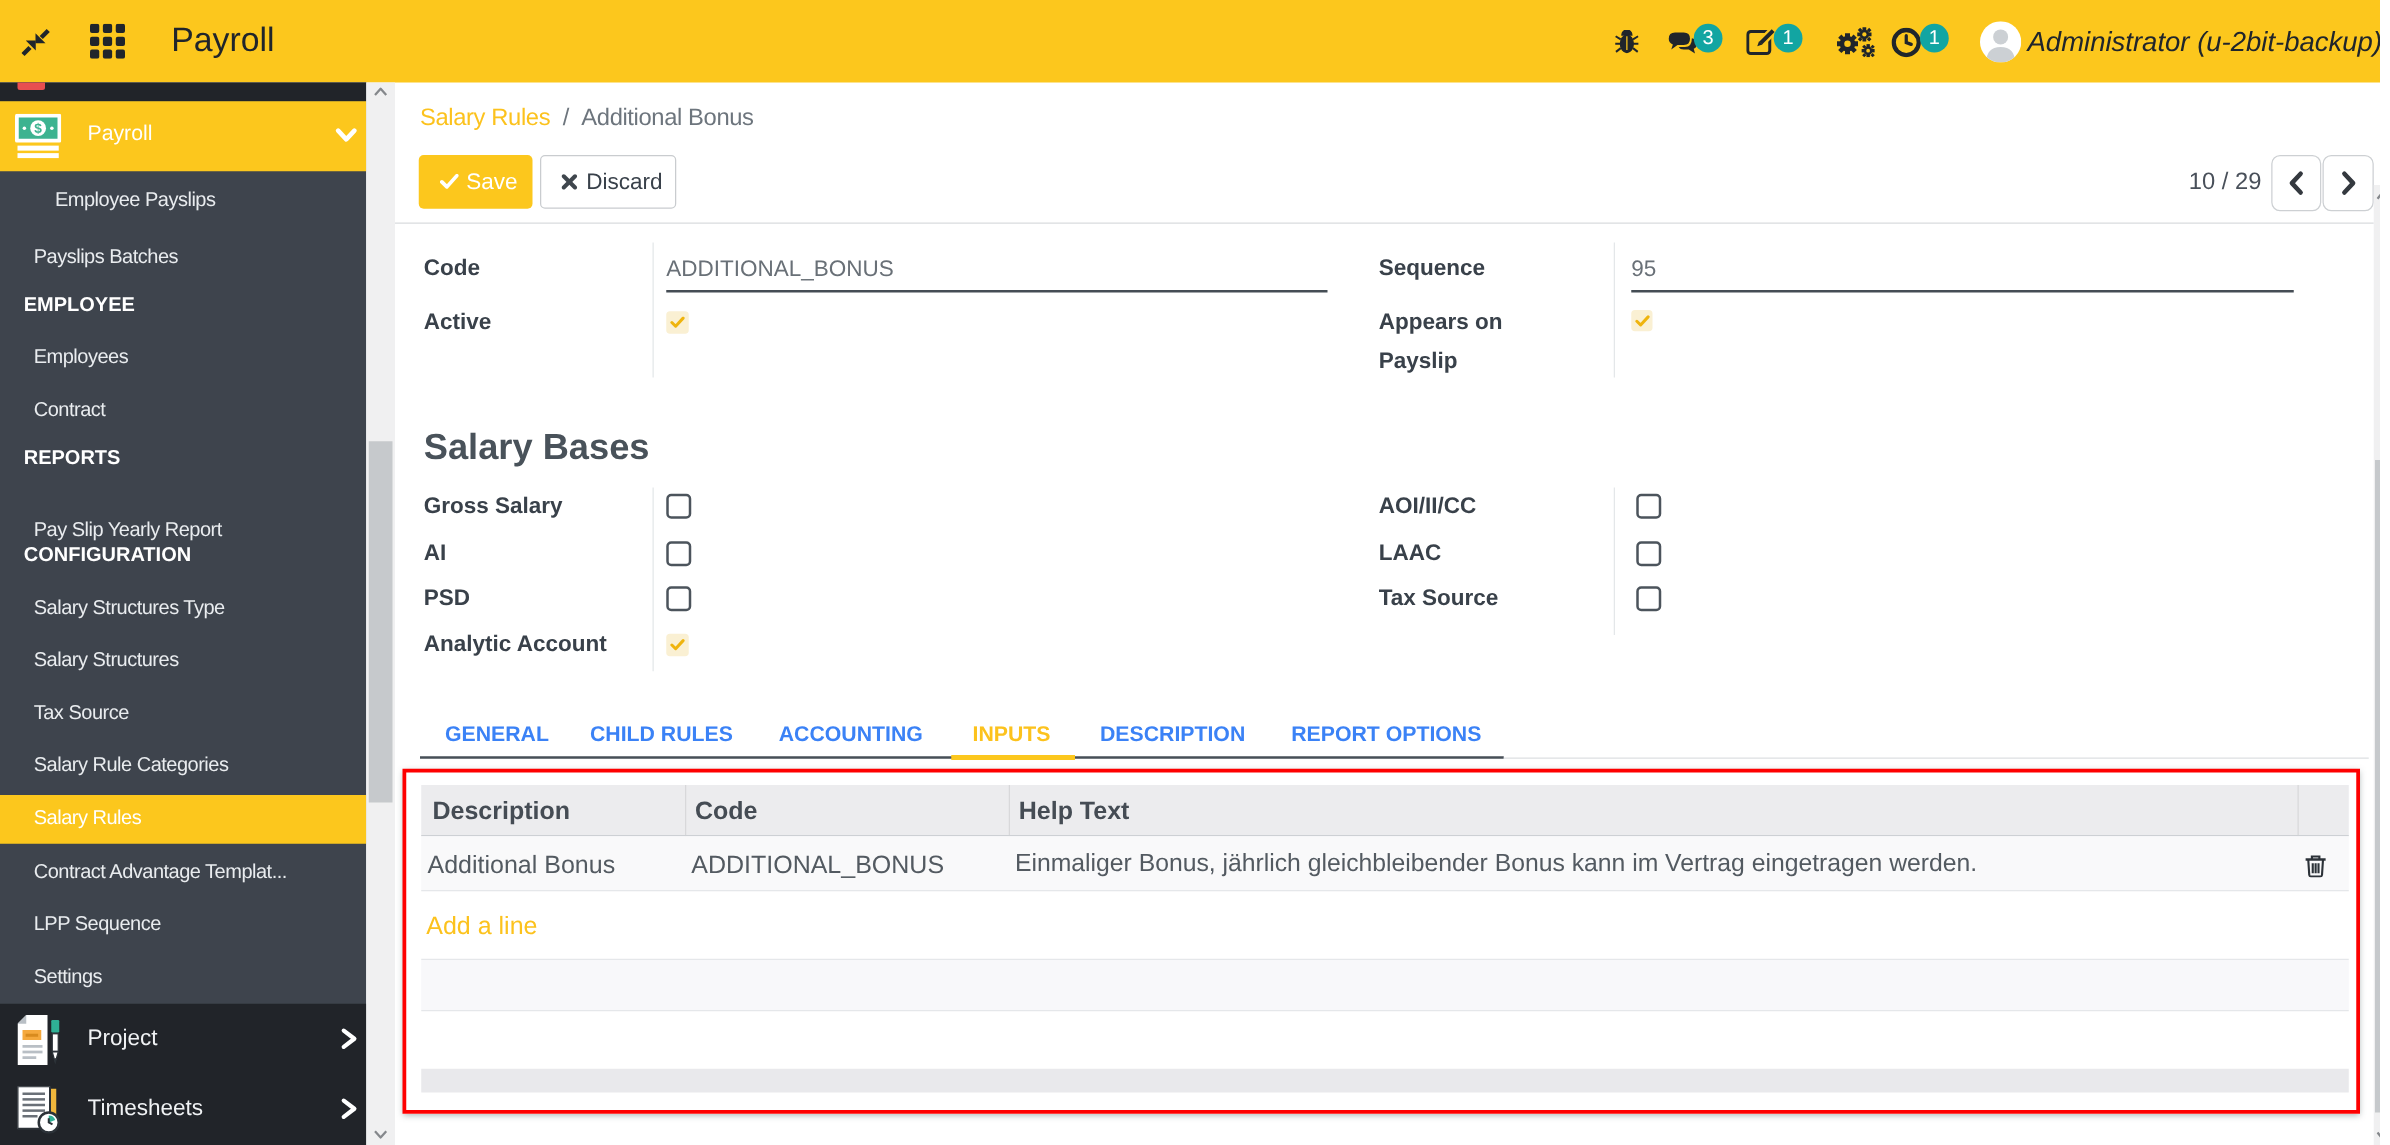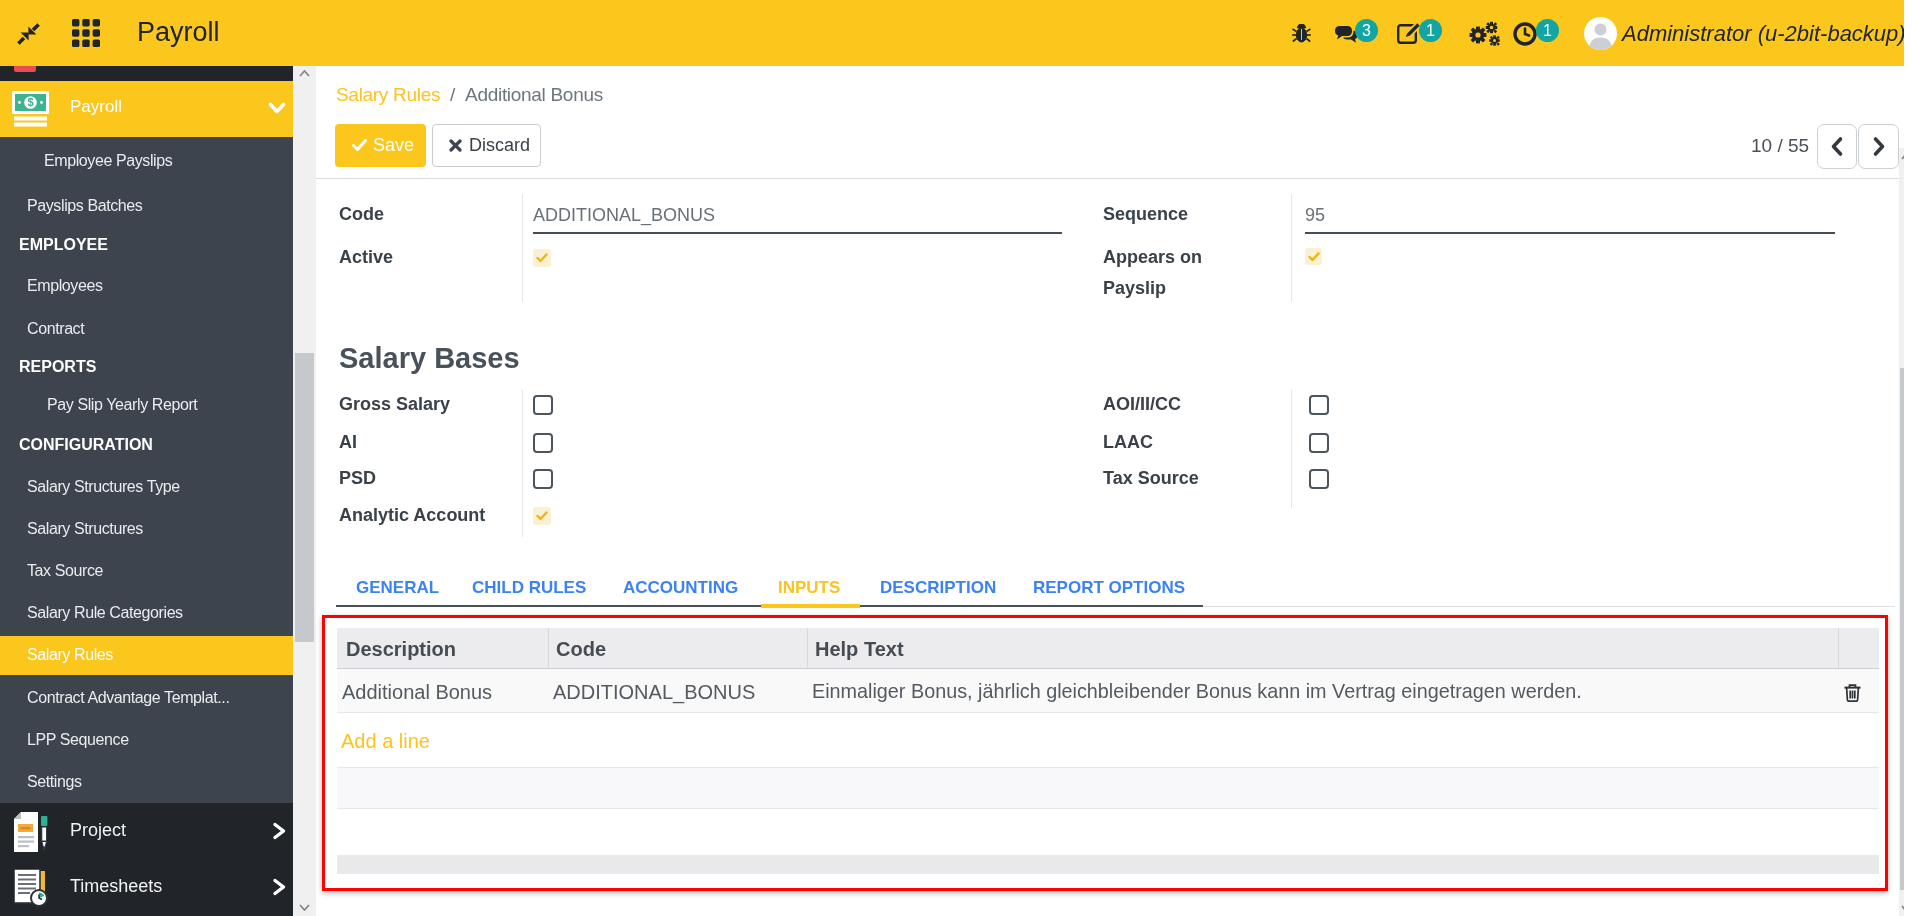--- a/index.html
+++ b/index.html
@@ -155,21 +155,21 @@
 <svg class="abs" style="left:268px;top:102px" width="18" height="13" viewBox="0 0 18 13">
   <polyline points="2.5,2.5 9,9.5 15.5,2.5" fill="none" stroke="#fff" stroke-width="3.6" stroke-linecap="round" stroke-linejoin="round"></polyline>
 </svg>
 
 <div class="txt mi" style="left:44px;top:152px;">Employee Payslips</div>
 <div class="txt mi" style="left:27px;top:197px;">Payslips Batches</div>
 <div class="txt mh" style="left:19px;top:236px;">EMPLOYEE</div>
 <div class="txt mi" style="left:27px;top:277px;">Employees</div>
 <div class="txt mi" style="left:27px;top:320px;">Contract</div>
 <div class="txt mh" style="left:19px;top:358px;">REPORTS</div>
-<div class="txt mi" style="left:27px;top:396px;margin-left:20px;">Pay Slip Yearly Report</div>
+<div class="txt mi" style="left:27px;top:416px;">Pay Slip Yearly Report</div>
 <div class="txt mh" style="left:19px;top:436px;">CONFIGURATION</div>
 <div class="txt mi" style="left:27px;top:478px;">Salary Structures Type</div>
 <div class="txt mi" style="left:27px;top:520px;">Salary Structures</div>
 <div class="txt mi" style="left:27px;top:562px;">Tax Source</div>
 <div class="txt mi" style="left:27px;top:604px;">Salary Rule Categories</div>
 <div class="abs" style="left:0;top:636px;width:293px;height:39px;background:var(--yel);"></div>
 <div class="txt mi" style="left:27px;top:646px;color:#fff;">Salary Rules</div>
 <div class="txt mi" style="left:27px;top:689px;">Contract Advantage Templat...</div>
 <div class="txt mi" style="left:27px;top:731px;">LPP Sequence</div>
 <div class="txt mi" style="left:27px;top:773px;">Settings</div>
@@ -222,21 +222,21 @@
 <div class="txt" style="left:373px;top:135px;font-size:18px;color:#fff;">Save</div>
 <div class="abs" style="left:432px;top:124px;width:109px;height:43px;background:#fff;border:1px solid #c9cccf;border-radius:4px;box-sizing:border-box;"></div>
 <svg class="abs" style="left:449px;top:139px" width="13" height="13" viewBox="0 0 13 13">
       <g stroke="#3f464d" stroke-width="3.2" stroke-linecap="round">
         <line x1="2" y1="2" x2="11" y2="11"></line>
         <line x1="11" y1="2" x2="2" y2="11"></line>
       </g>
     </svg>
 <div class="txt" style="left:469px;top:135px;font-size:18px;color:#39414a;">Discard</div>
 
-<div class="txt" style="left:1751px;top:135px;font-size:19px;color:#49505a;">10 / 55</div>
+<div class="txt" style="left:1751px;top:135px;font-size:19px;color:#49505a;">10 / 29</div>
 <div class="abs" style="left:1817px;top:124px;width:40px;height:45px;background:#fff;border:1px solid #cdd0d3;border-radius:7px;box-sizing:border-box;"></div>
 <div class="abs" style="left:1858px;top:124px;width:41px;height:45px;background:#fff;border:1px solid #cdd0d3;border-radius:7px;box-sizing:border-box;"></div>
 <svg class="abs" style="left:1830px;top:136px" width="14" height="21" viewBox="0 0 14 21">
       <polyline points="10.5,3 3.5,10.5 10.5,18" fill="none" stroke="#34393f" stroke-width="3.6" stroke-linecap="round" stroke-linejoin="round"></polyline>
     </svg>
 <svg class="abs" style="left:1872px;top:136px" width="14" height="21" viewBox="0 0 14 21">
       <polyline points="3.5,3 10.5,10.5 3.5,18" fill="none" stroke="#34393f" stroke-width="3.6" stroke-linecap="round" stroke-linejoin="round"></polyline>
     </svg>
 <div class="abs" style="left:316px;top:178px;width:1583px;height:1px;background:#d9dcde;"></div>
 

